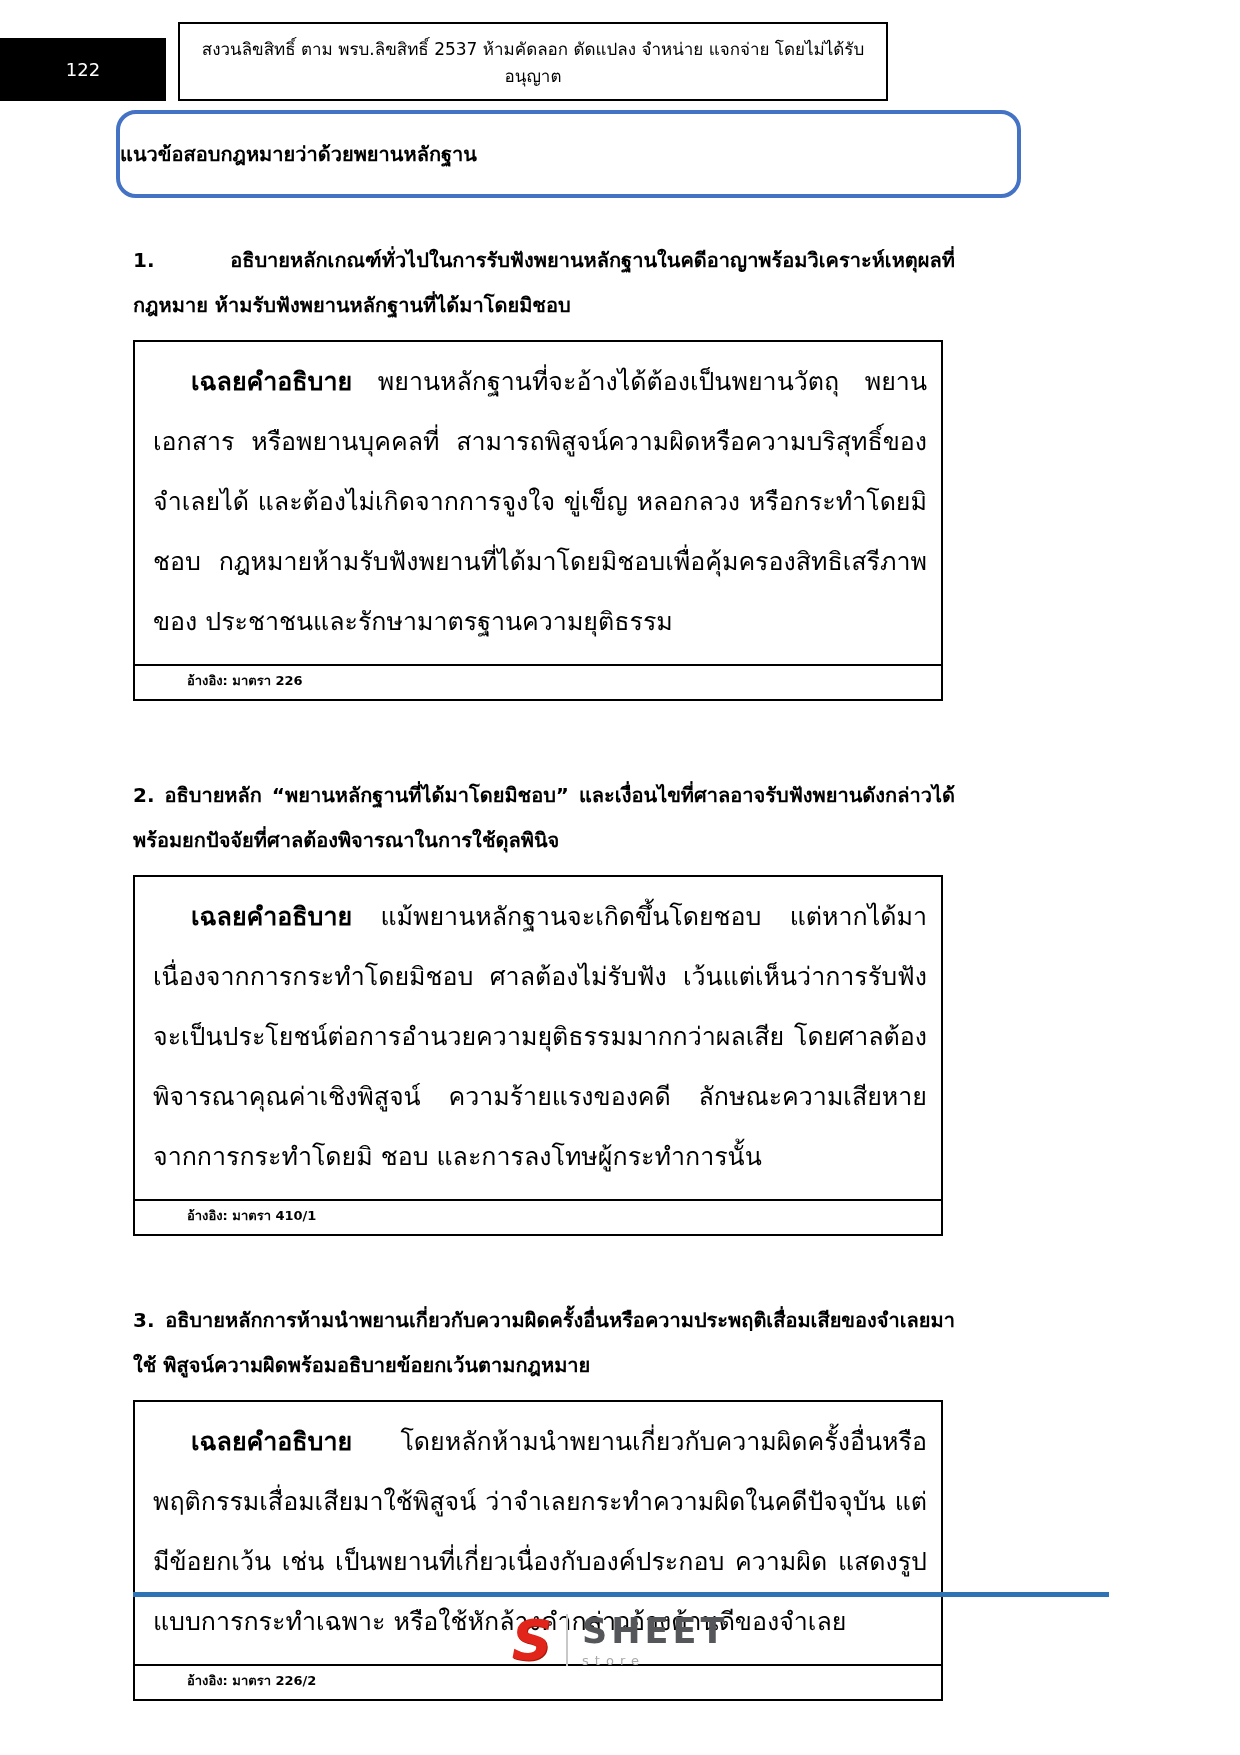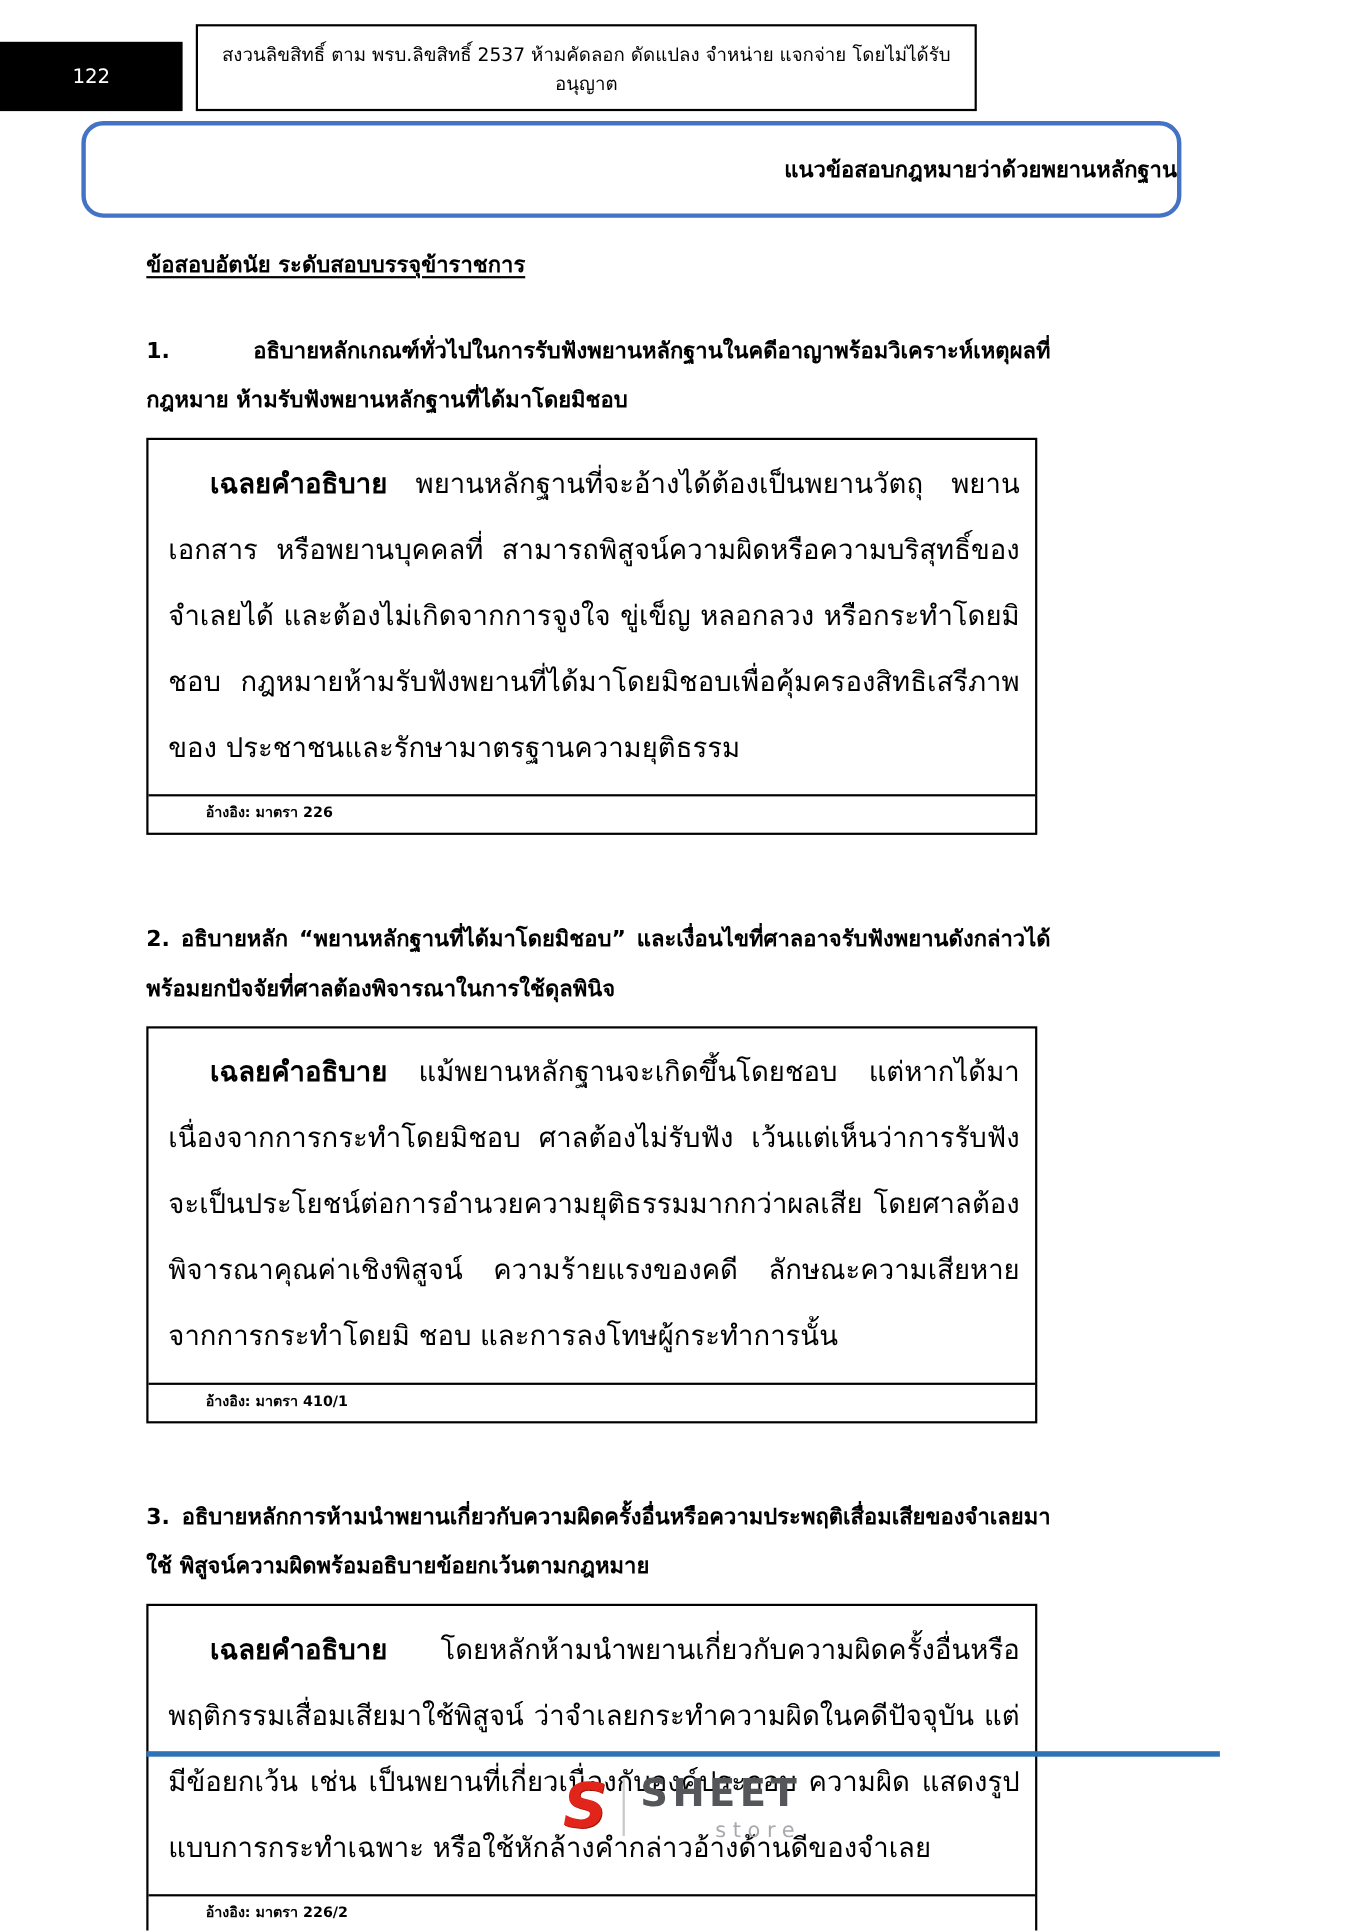--- a/index.html
+++ b/index.html
@@ -25,24 +25,24 @@
     position:absolute; left:178px; top:22px;
     width:710px; height:79px;
     border:2px solid #000;
     display:flex; align-items:center; justify-content:center;
     font-size:17px; text-align:center; padding:0 10px;
   }
 
   
   .content { position:absolute; left:0; top:0; width:1240px; }
   .title-box {
-    margin:110px 0 0 74px;
-    width:1000px; height:88px;
+    margin:110px 0 0 116px;
+    width:905px; height:88px;
     border:4px solid #4472C4; border-radius:20px;
-    display:flex; align-items:center; justify-content:flex-end;
+    display:flex; align-items:center; justify-content:flex-start;
     font-weight:bold; font-size:20px;
   }
   .section-heading {
     margin:26px 0 0 133px;
     font-weight:bold; font-size:20px;
     text-decoration:underline;
     text-underline-offset:4px;
   }
   .question {
     margin:40px 0 0 133px;
@@ -89,42 +89,41 @@
     line-height:1;
     text-shadow:1px 1px 0 #a51708;
   }
   .logo-divider { width:2px; height:52px; background:#c7c8ca; }
   .logo-text { display:flex; flex-direction:column; justify-content:center; }
   .logo-brand {
     color:#55565a; font-weight:bold; font-size:35px;
     letter-spacing:4px; line-height:1.1;
   }
   .logo-sub {
-    color:#a7a9ac; font-size:19px; letter-spacing:6px; margin-top:2px;text-align:right;
+    color:#a7a9ac; font-size:13px; letter-spacing:6px; margin-top:2px;
   }
 </style>
 </head>
 <body>
 
 <div class="page">
 
   <div class="page-number-bar">
     <span>122</span>
   </div>
   <div class="copyright-box">
     <span>สงวนลิขสิทธิ์ ตาม พรบ.ลิขสิทธิ์ 2537 ห้ามคัดลอก ดัดแปลง จำหน่าย แจกจ่าย โดยไม่ได้รับอนุญาต</span>
   </div>
 
   <div class="content">
 
     <div class="title-box">
       <span>แนวข้อสอบกฎหมายว่าด้วยพยานหลักฐาน</span>
     </div>
 
-    <div class="section-heading">ข้อสอบอัตนัย ระดับสอบบรรจุข้าราชการ</div>
 
     <div class="question">1. อธิบายหลักเกณฑ์ทั่วไปในการรับฟังพยานหลักฐานในคดีอาญาพร้อมวิเคราะห์เหตุผลที่กฎหมาย ห้ามรับฟังพยานหลักฐานที่ได้มาโดยมิชอบ</div>
     <div class="answer-box">
       <div class="answer-body">
         <span class="answer-label">เฉลยคำอธิบาย</span>
         <span>พยานหลักฐานที่จะอ้างได้ต้องเป็นพยานวัตถุ พยานเอกสาร หรือพยานบุคคลที่ สามารถพิสูจน์ความผิดหรือความบริสุทธิ์ของจำเลยได้ และต้องไม่เกิดจากการจูงใจ ขู่เข็ญ หลอกลวง หรือกระทำโดยมิชอบ กฎหมายห้ามรับฟังพยานที่ได้มาโดยมิชอบเพื่อคุ้มครองสิทธิเสรีภาพของ ประชาชนและรักษามาตรฐานความยุติธรรม</span>
       </div>
       <div class="answer-ref">อ้างอิง: มาตรา 226</div>
     </div>
 

